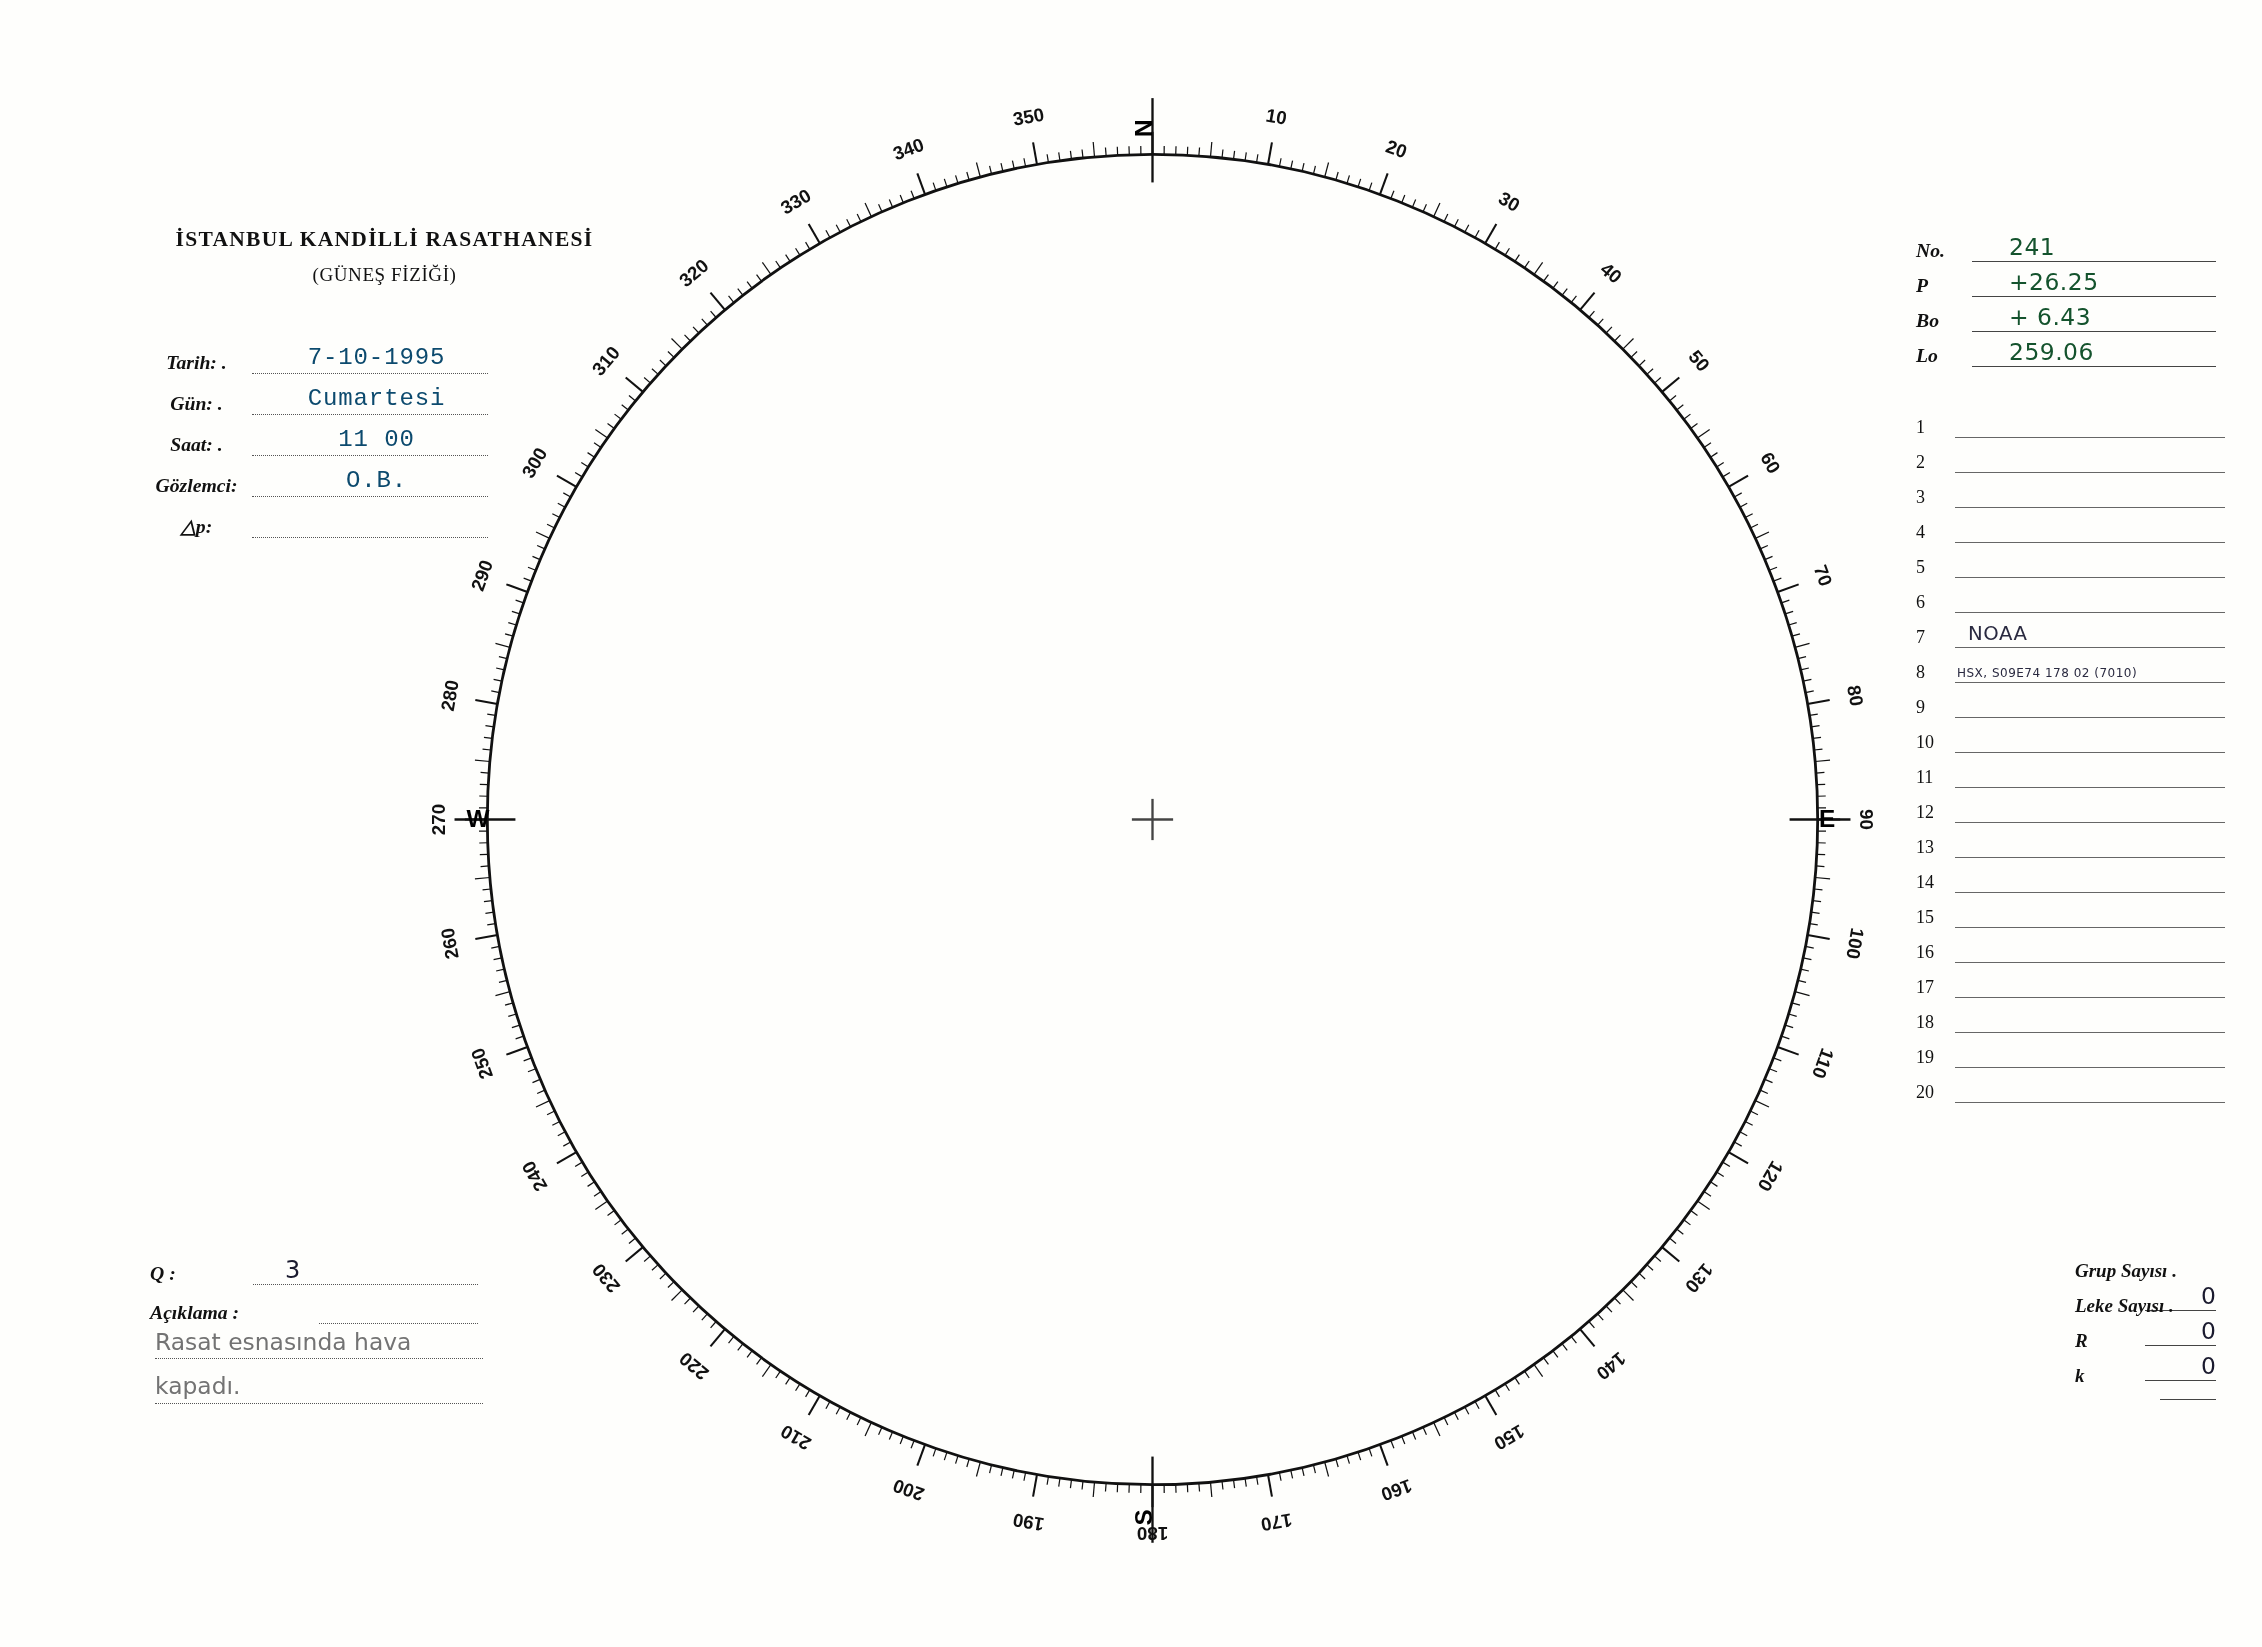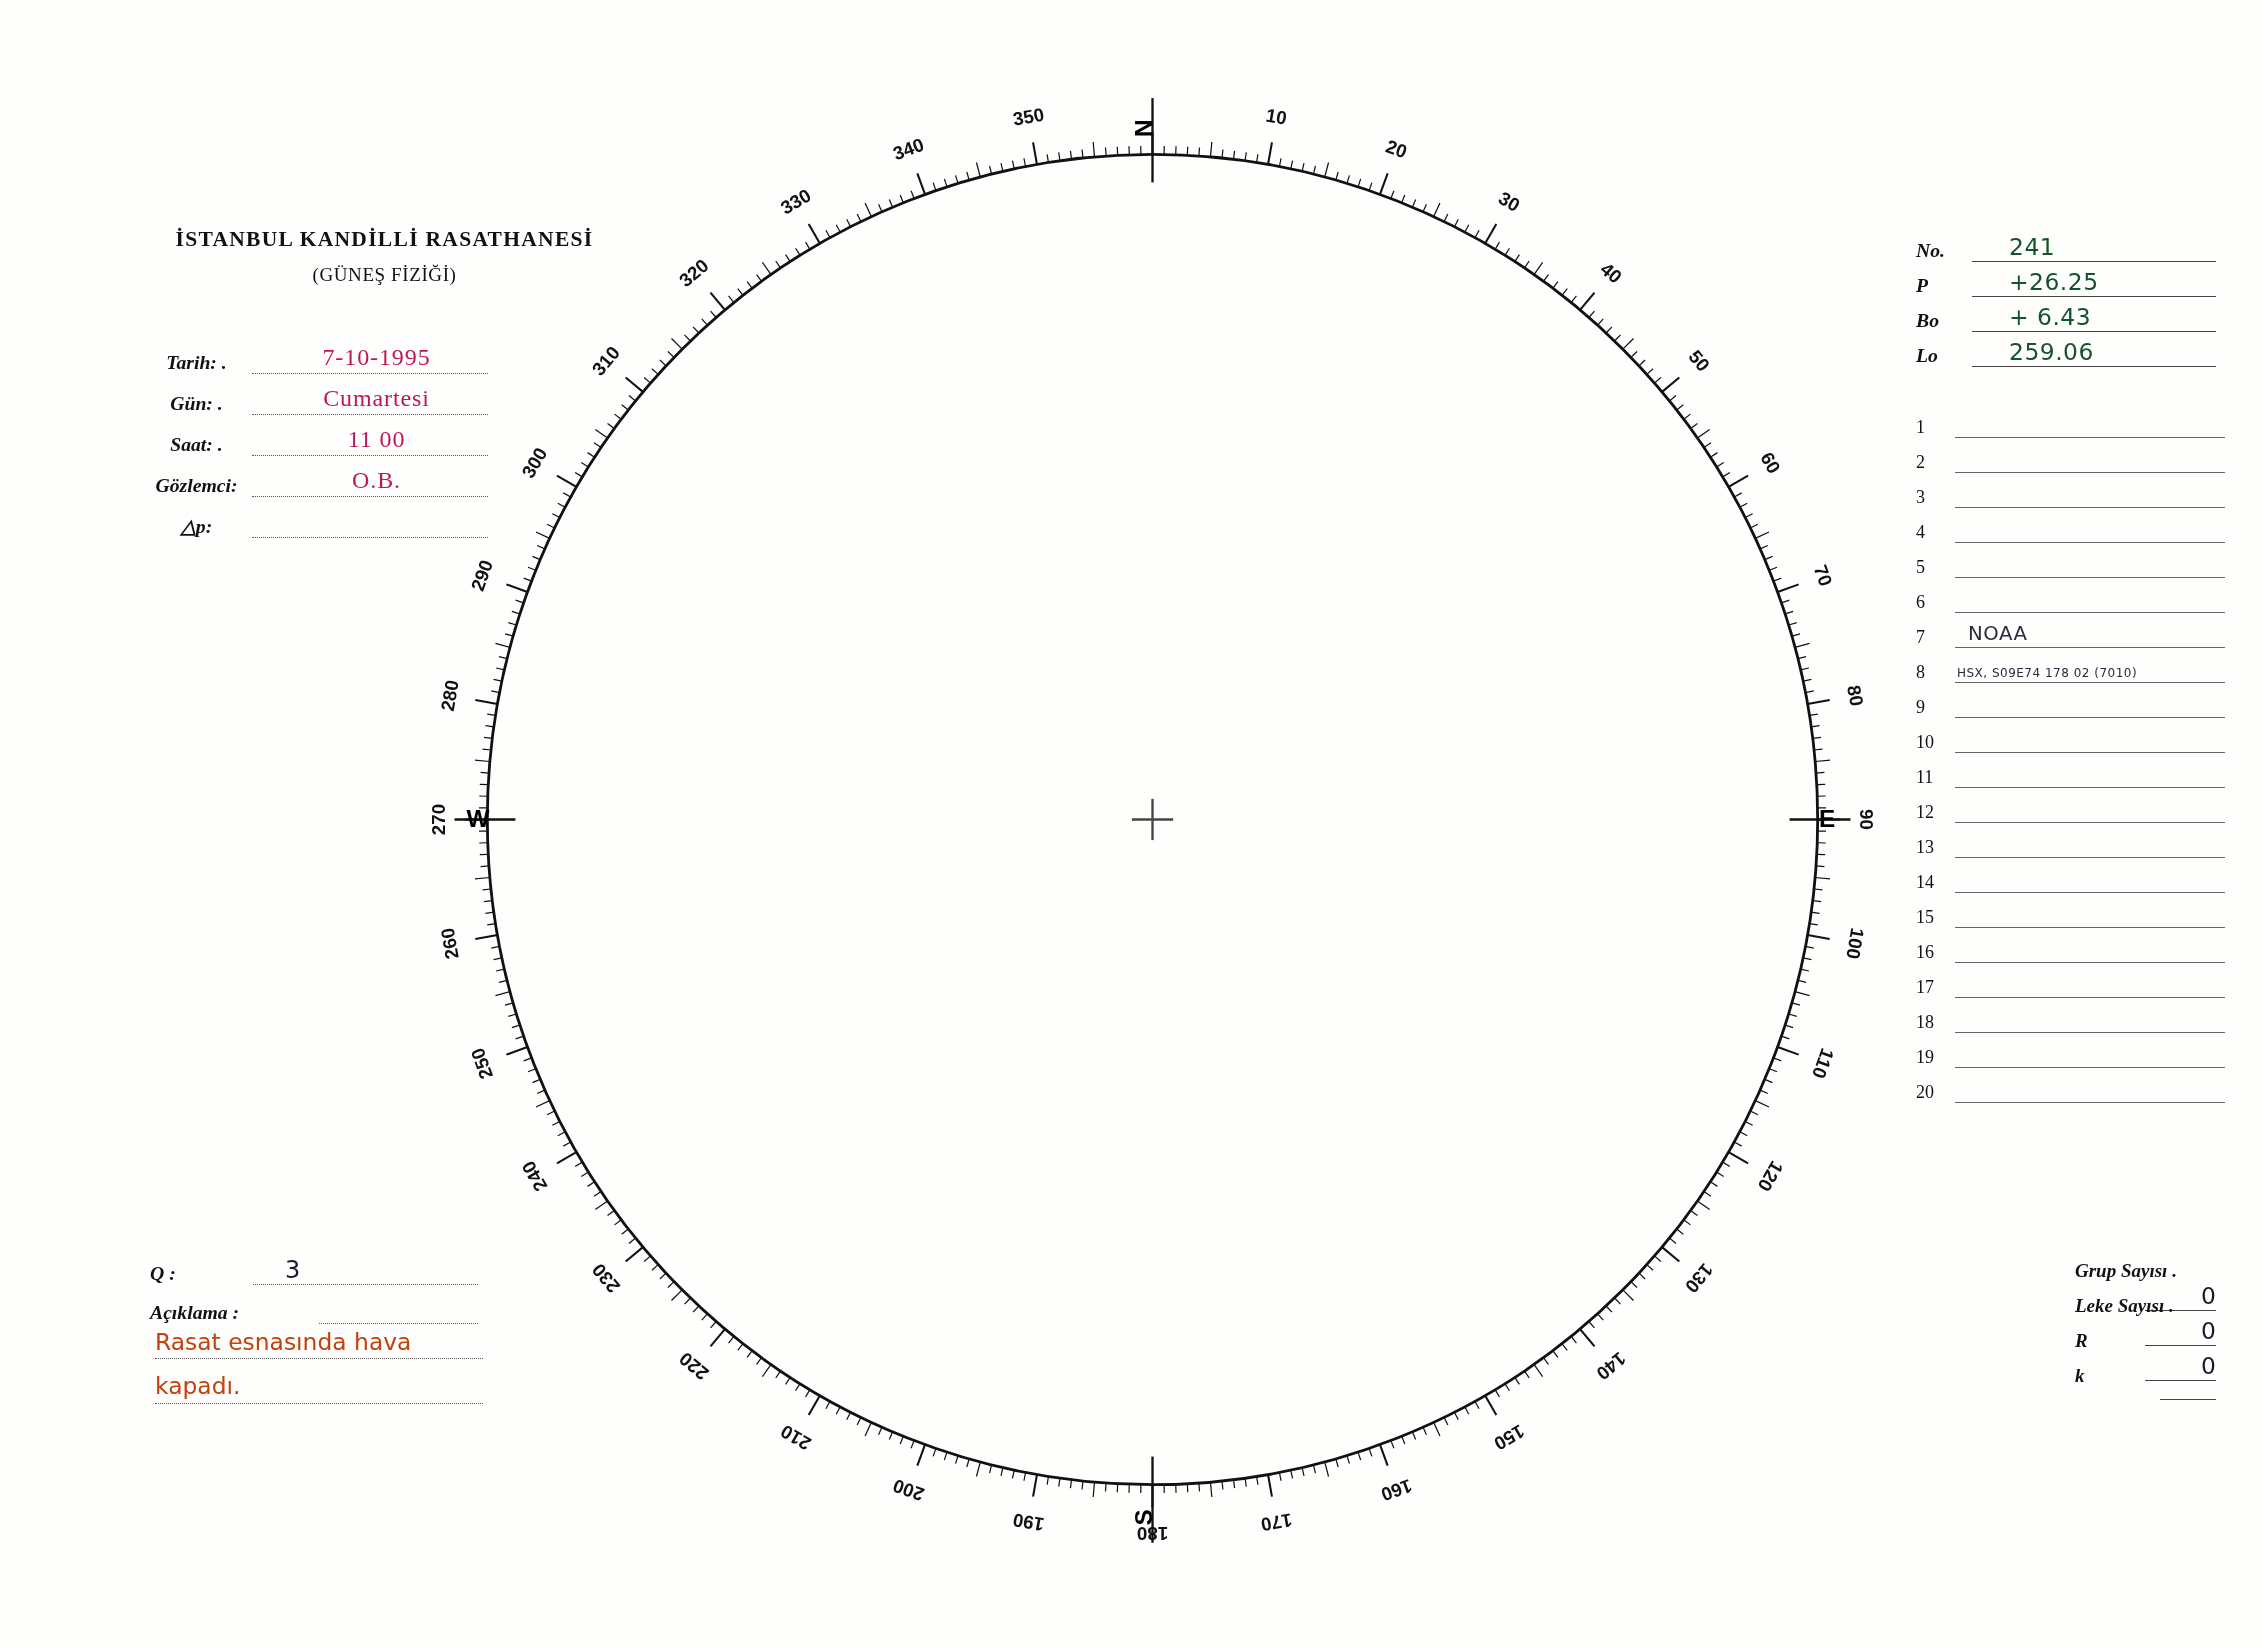--- a/index.html
+++ b/index.html
@@ -8,32 +8,32 @@
   .sheet{position:absolute;inset:0;background:#fefefc;}
 
   
   .org-title{position:absolute;left:141px;top:227px;width:487px;text-align:center;}
   .org-title .l1{font-size:21.5px;letter-spacing:1.3px;font-weight:bold;}
   .org-title .l2{font-size:19px;letter-spacing:0.6px;margin-top:12px;}
 
   .form-rows{position:absolute;left:141px;top:333px;width:347px;text-align:center;}
   .frow{display:flex;align-items:flex-end;height:41px;}
   .flabel{font-size:19.7px;font-style:italic;font-weight:bold;width:111px;flex:none;}
-  .fval{flex:1;border-bottom:0.9px dotted #555;font-family:Liberation Serif, serif;
-        font-size:23.4px;padding:0 0 0.9px 13px;color:#be185d;min-height:28px;letter-spacing:0.9px;}
+  .fval{flex:1;border-bottom:0.9px dotted #555;font-family:Liberation Mono, monospace;
+        font-size:23.4px;padding:0 0 0.9px 13px;color:#0c4a6e;min-height:28px;letter-spacing:0.9px;}
   .fval.hand{font-size:24px;}
 
   
   .qblock{position:absolute;left:150px;top:1246px;width:328px;}
   .qrow{display:flex;align-items:flex-end;height:39px;}
   .qlabel{font-size:19.7px;font-style:italic;font-weight:bold;width:103px;flex:none;}
   .qval{flex:1;border-bottom:0.9px dotted #555;font-family:"DejaVu Sans",sans-serif;font-size:24px;
         padding-left:32px;color:#1a1a2e;}
   .note{position:absolute;left:155px;top:1330px;width:328px;font-family:"DejaVu Sans",sans-serif;
-        font-size:23.4px;color:#c2410c;line-height:1.05;}
+        font-size:23.4px;color:#737373;line-height:1.05;}
   .note .nl{border-bottom:0.9px dotted #555;padding-bottom:3.7px;margin-bottom:15px;white-space:nowrap;}
 
   
   .rpanel{position:absolute;left:1916px;top:197px;width:300px;margin-top:30px;}
   .prow{display:flex;align-items:flex-end;height:35px;}
   .plabel{font-size:19.7px;font-style:italic;font-weight:bold;width:56px;flex:none;}
   .pval{flex:1;border-bottom:0.9px solid #444;font-family:"DejaVu Sans",sans-serif;font-size:23.4px;
         padding-left:37px;color:#14532d;letter-spacing:0.5px;}
 
   .numlist{position:absolute;left:1916px;top:403px;width:309px;}

